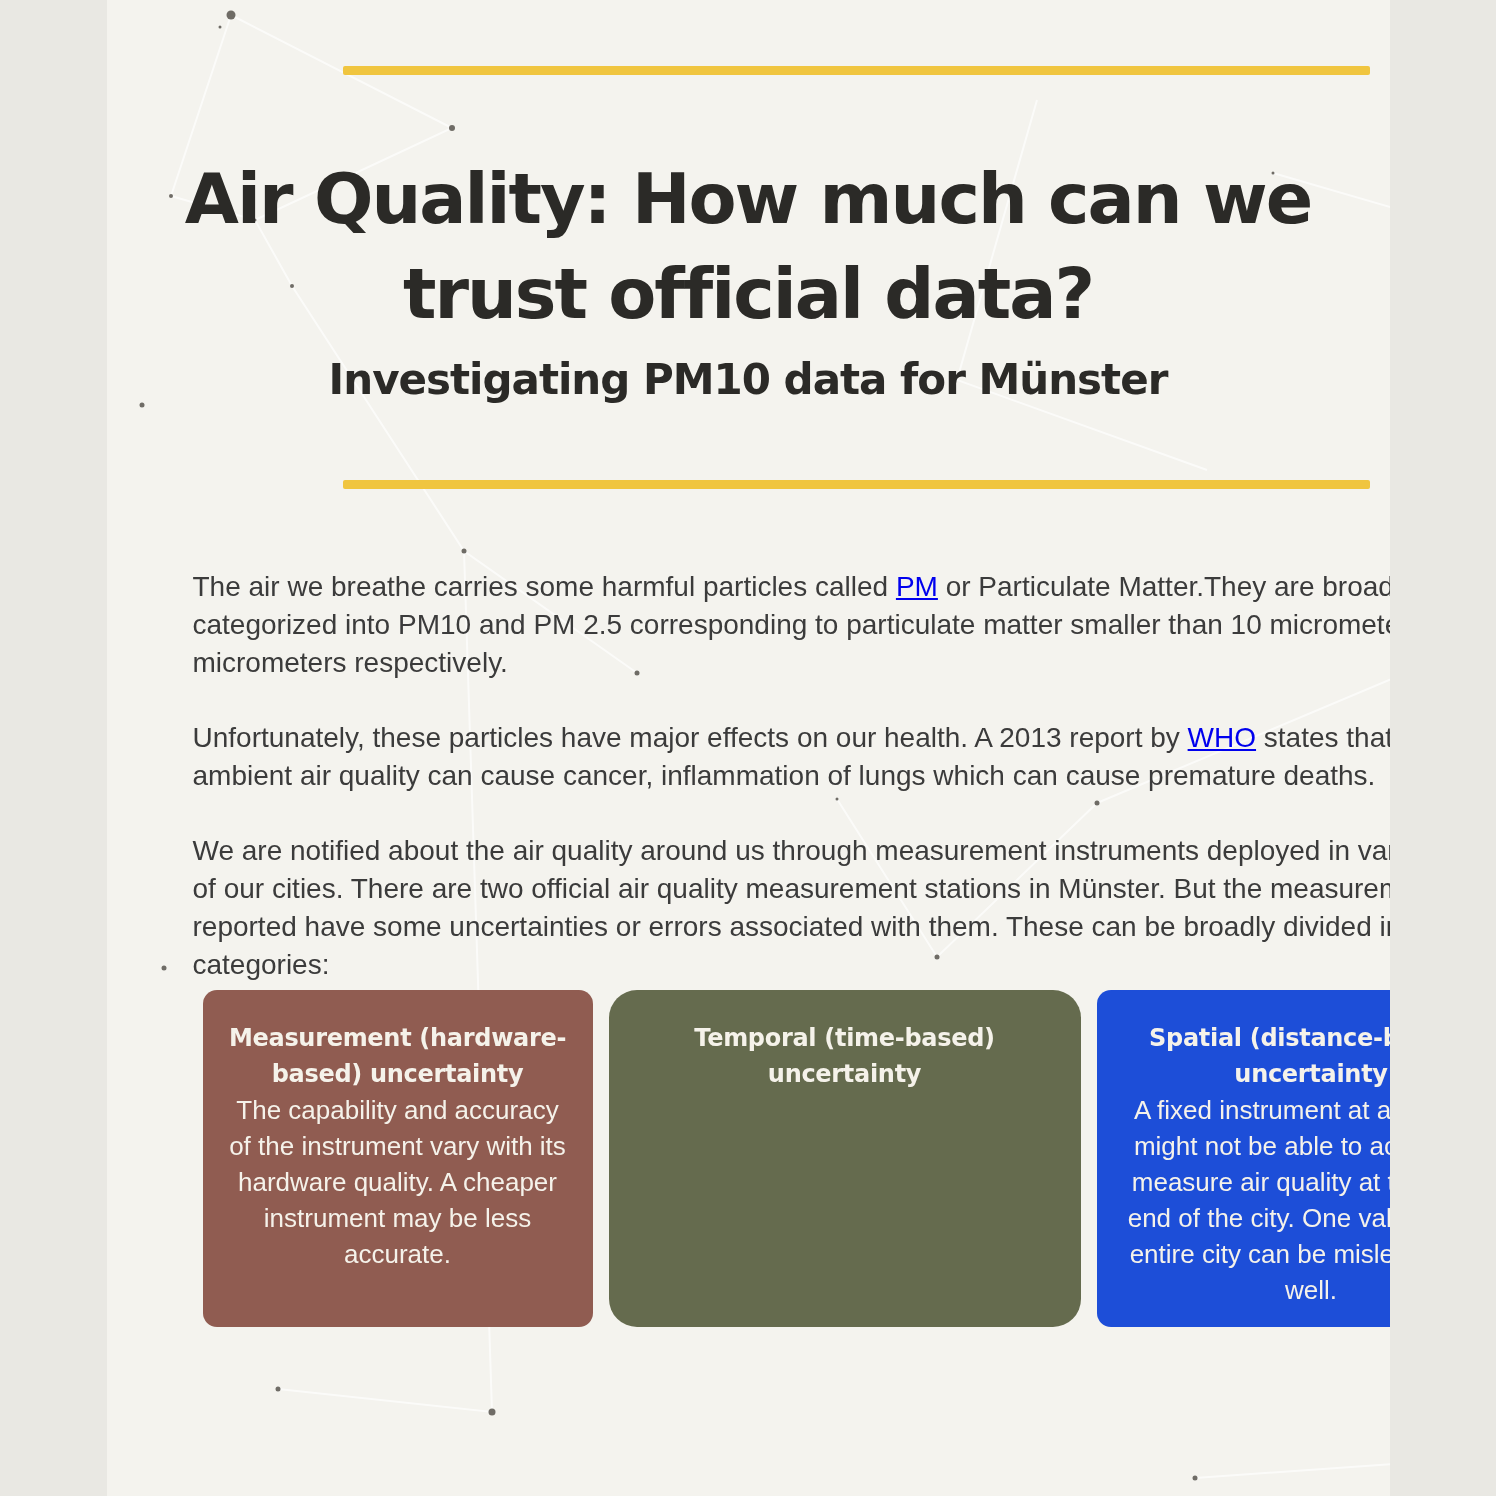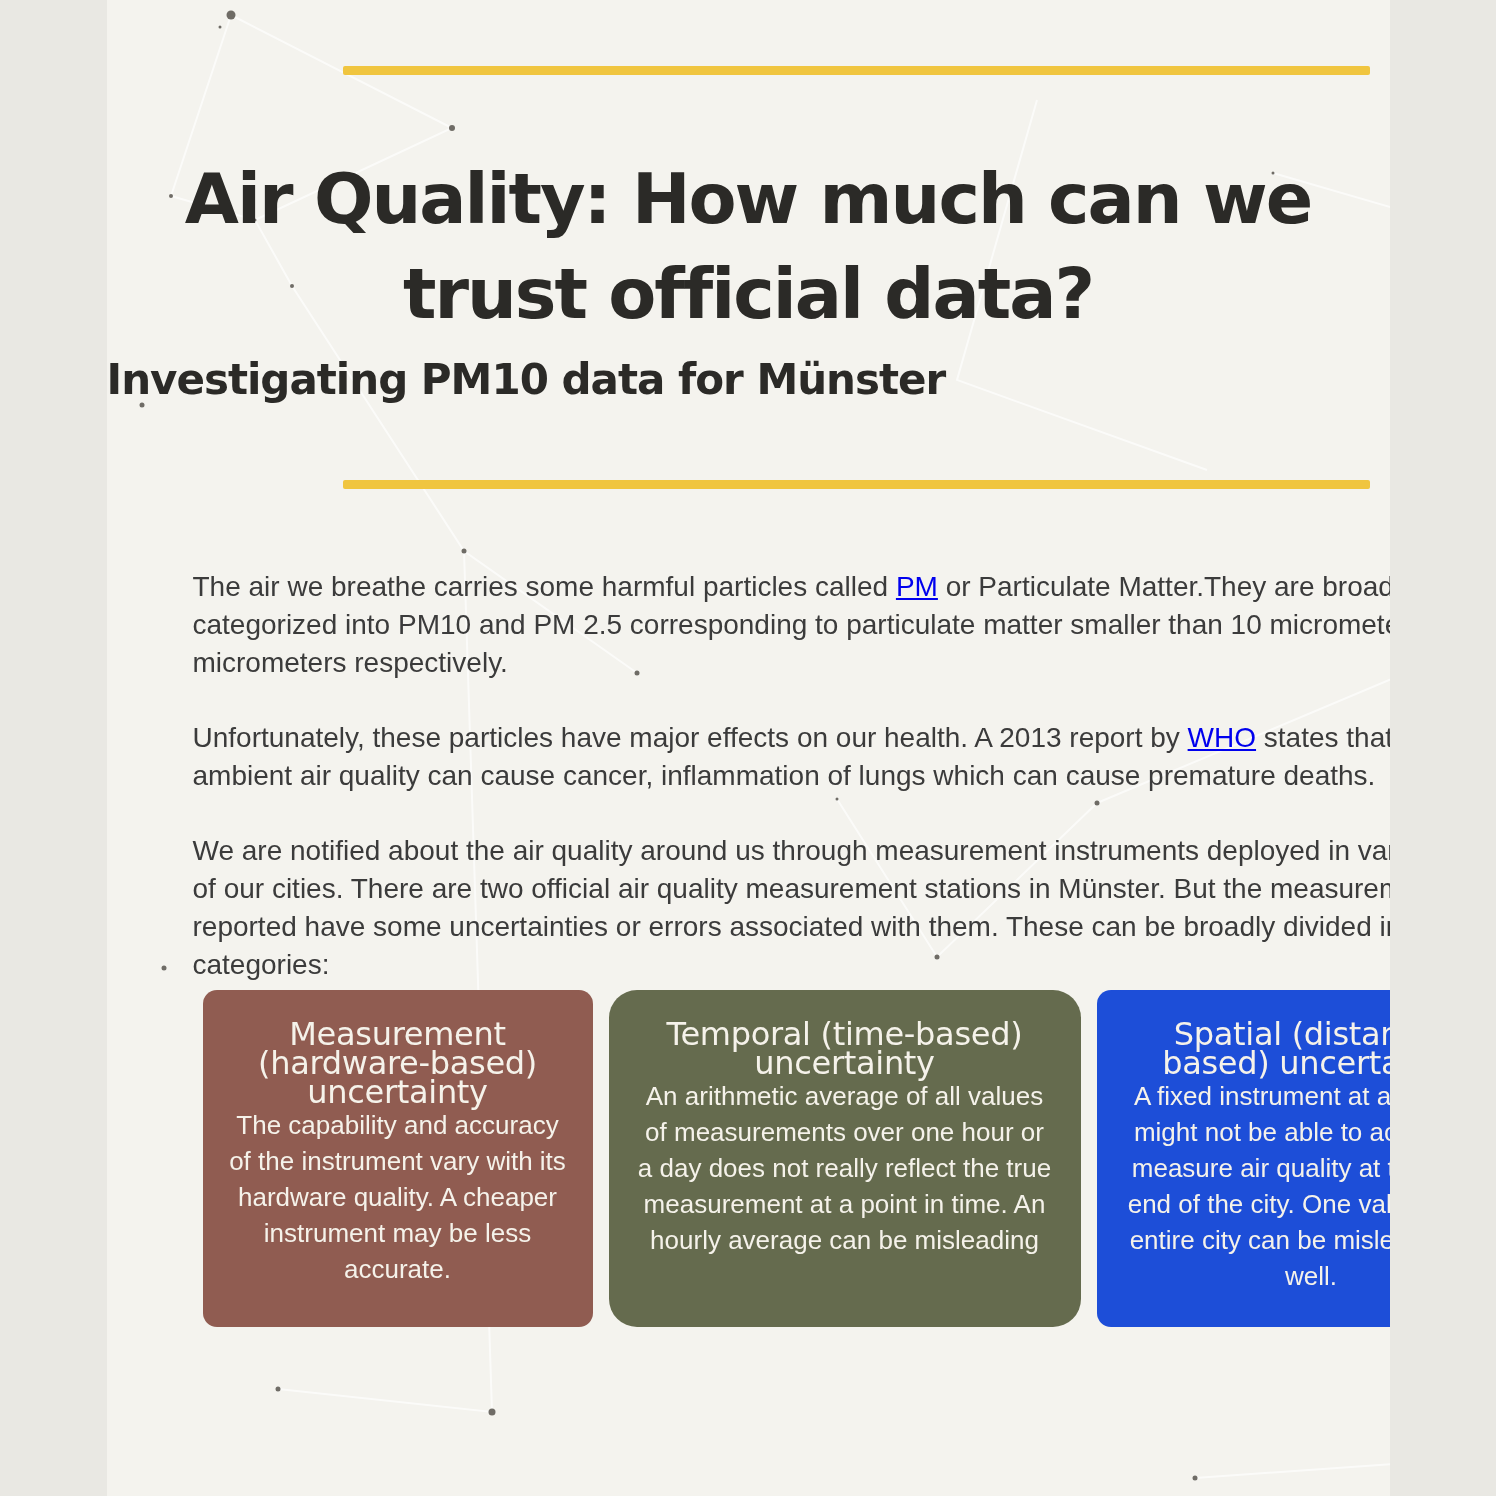--- a/index.html
+++ b/index.html
@@ -41,21 +41,21 @@
     line-height: 95px;
     letter-spacing: -2px;
     color: #2b2a27;
   }
   h1 span { display: block; }
   h2 {
     position: absolute;
     top: 352px;
     left: 0;
     right: 0;
-    text-align: left;
+    text-align: center;
     font-family: "DejaVu Sans", sans-serif;
     font-weight: 800;
     font-size: 42px;
     line-height: 56px;
     letter-spacing: -1px;
     color: #2b2a27;
   }
   .content {
     position: absolute;
     top: 568px;
@@ -83,23 +83,23 @@
     border-radius: 14px;
     padding: 30px 26px 20px;
     color: #f5f2ea;
     text-align: center;
   }
   .card-1 { width: 390px; }
   .card-2 { width: 472px; border-radius: 28px; }
   .card-3 { width: 429px; }
   .card-title {
     font-family: "DejaVu Sans", sans-serif;
-    font-weight: normal;
-    font-size: 32px;
-    line-height: 29px;
+    font-weight: bold;
+    font-size: 24px;
+    line-height: 36px;
     letter-spacing: -0.3px;
   }
   .card-body {
     font-size: 26px;
     line-height: 36px;
   }
 </style>
 </head>
 <body>
 
@@ -160,21 +160,20 @@
     <p>We are notified about the air quality around us through measurement instruments deployed in various parts of our cities. There are two official air quality measurement stations in Münster. But the measurements reported have some uncertainties or errors associated with them. These can be broadly divided into three categories:</p>
   </div>
 
   <div class="cards">
     <div class="card card-1" style="background-color: rgb(144, 92, 81);">
       <div class="card-title">Measurement (hardware-based) uncertainty</div>
       <div class="card-body">The capability and accuracy of the instrument vary with its hardware quality. A cheaper instrument may be less accurate.</div>
     </div>
     <div class="card card-2" style="background-color: rgb(101, 107, 78);">
       <div class="card-title">Temporal (time-based) uncertainty</div>
-      <div class="card-body">An arithmetic average of all values of measurements over one hour or a day does not really reflect the true measurement at a point in time. An hourly average can be misleading</div>
     </div>
     <div class="card card-3" style="background-color: #1d4ed8;">
       <div class="card-title">Spatial (distance-based) uncertainty</div>
       <div class="card-body">A fixed instrument at a location might not be able to accurately measure air quality at the other end of the city. One value for an entire city can be misleading as well.</div>
     </div>
   </div>
 
 </div>
 
 </body></html>

